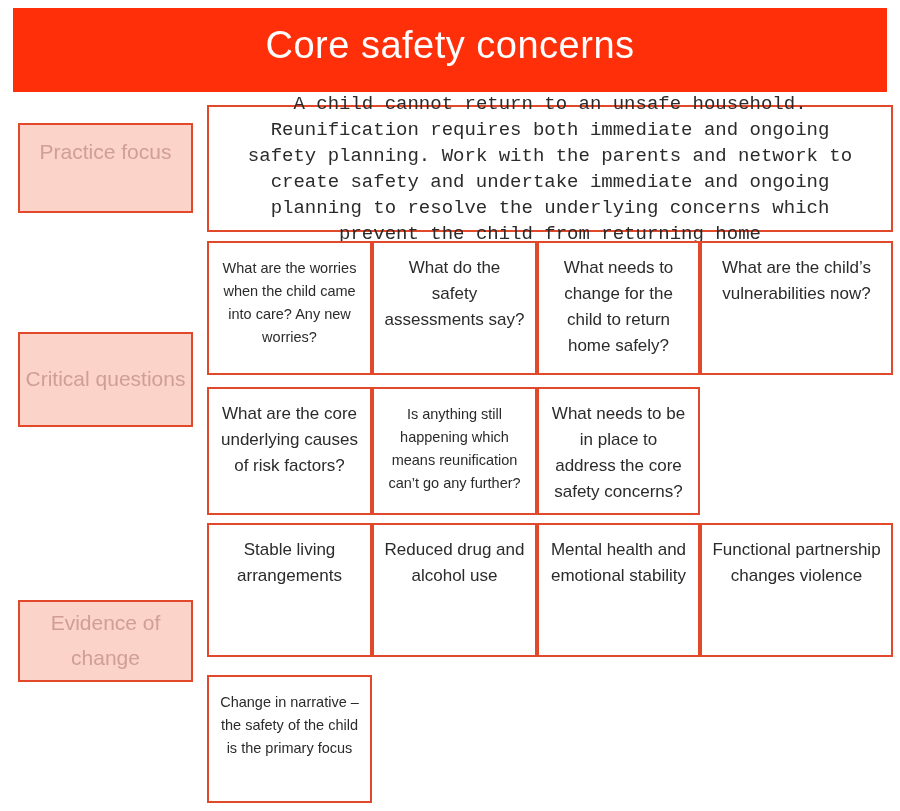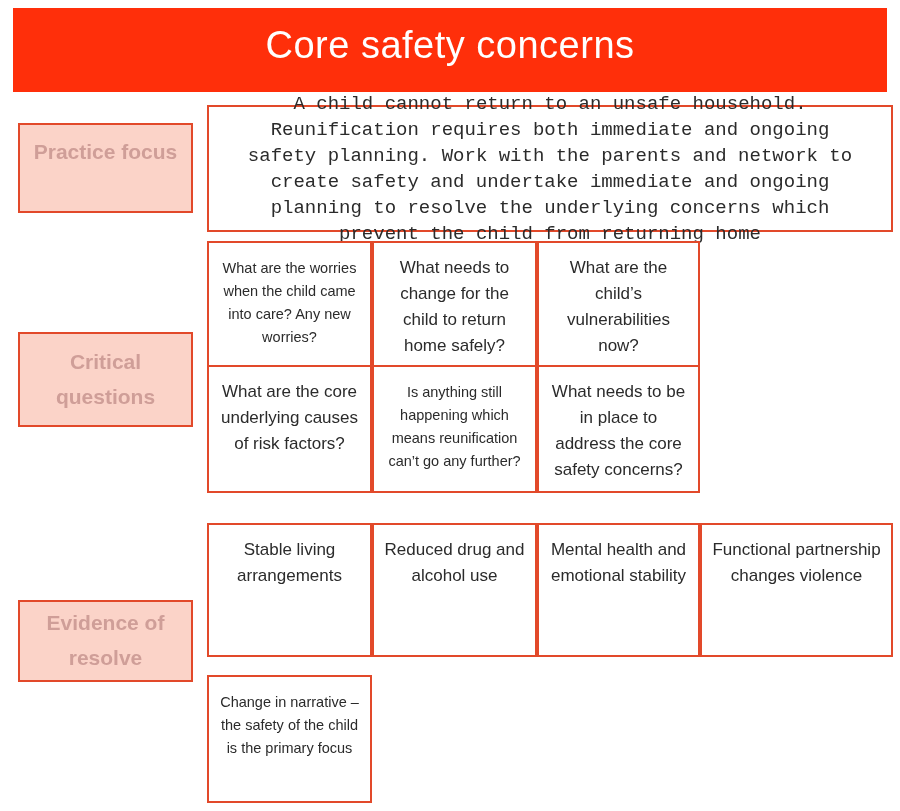--- a/index.html
+++ b/index.html
@@ -43,21 +43,20 @@
     width: 175px;
     background: #fbd3c8;
     border: 2px solid #e2492a;
     box-sizing: border-box;
     display: flex;
     justify-content: center;
     text-align: center;
     color: #cf9e98;
     font-size: 21px;
     line-height: 1.65;
-    font-weight: bold;
   }
   .side-label.pf { top: 123px; height: 90px; align-items: flex-start; padding-top: 10px; }
   .side-label.cq { top: 332px; height: 95px; align-items: center; }
   .side-label.eoc { top: 600px; height: 82px; align-items: center; }
 
   
   .box {
     background: #ffffff;
     border: 2px solid #e2492a;
     box-sizing: border-box;
@@ -79,21 +78,21 @@
 
   
   .grid-row {
     position: absolute;
     left: 207px;
     width: 686px;
     display: grid;
     grid-template-columns: 165px 165px 163px 1fr;
   }
   .row1 { top: 241px; height: 134px; }
-  .row2 { top: 365px; height: 126px; }
+  .row2 { top: 387px; height: 126px; }
   .row3 { top: 523px; height: 134px; }
   .row4 { top: 675px; height: 128px; }
 
   .cell {
     display: flex;
     align-items: flex-start;
     justify-content: center;
     padding: 12px 10px 8px 10px;
     font-size: 17px;
     line-height: 26px;
@@ -129,30 +128,33 @@
     <h1>Core safety concerns</h1>
   </header>
 
   <div class="side-label pf">
     <span>Practice focus</span>
   </div>
   <div class="side-label cq">
     <span>Critical questions</span>
   </div>
   <div class="side-label eoc">
-    <span>Evidence of resolve</span>
+    <span>Evidence of change</span>
   </div>
 
   <div class="box big-box">
     <span>A child cannot return to an unsafe household. Reunification requires both immediate and ongoing safety planning. Work with the parents and network to create safety and undertake immediate and ongoing planning to resolve the underlying concerns which prevent the child from returning home</span>
   </div>
 
   <div class="grid-row row1">
     <div class="box cell small">
       <span>What are the worries when the child came into care? Any new worries?</span>
+    </div>
+    <div class="box cell">
+      <span>What do the safety assessments say?</span>
     </div>
     <div class="box cell">
       <span>What needs to change for the child to return home safely?</span>
     </div>
     <div class="box cell">
       <span>What are the child’s vulnerabilities now?</span>
     </div>
   </div>
 
   <div class="grid-row row2">

